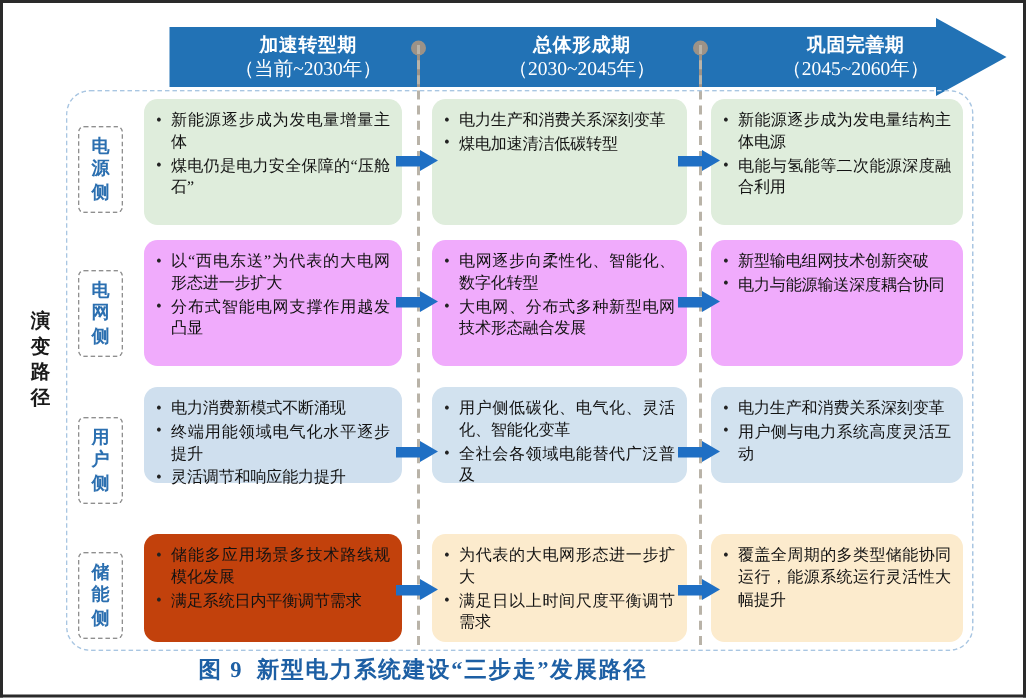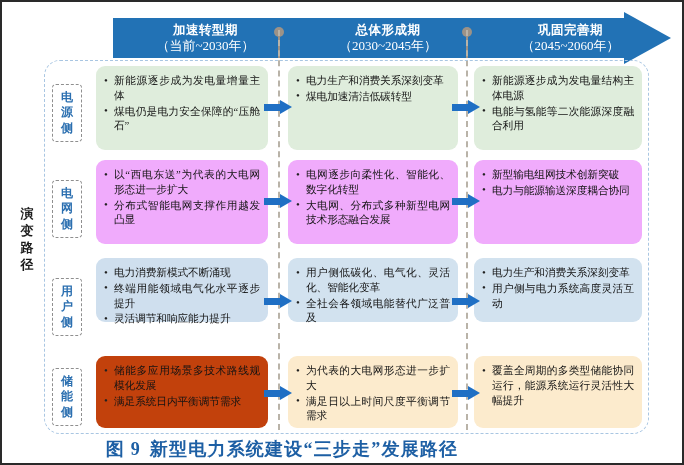--- a/index.html
+++ b/index.html
@@ -132,21 +132,21 @@
   .cx-0{left:264px;}
   .cx-1{left:452px;}
   .cy-0{top:100px;}
   .cy-1{top:194px;}
   .cy-2{top:294px;}
   .cy-3{top:386px;}
 
   
   .caption{
     position:absolute;left:0;top:437px;width:564px;
-    text-align:center;font-size:18px;font-weight:bold;color:#1d5fa4;
+    text-align:center;font-size:15px;font-weight:bold;color:#1d5fa4;
     letter-spacing:1.2px;
   }
   .caption .fig-no{margin-right:9px;}
 </style>
 </head>
 <body>
 
 <div id="canvas">
 
   <div class="hairline-top"></div>

